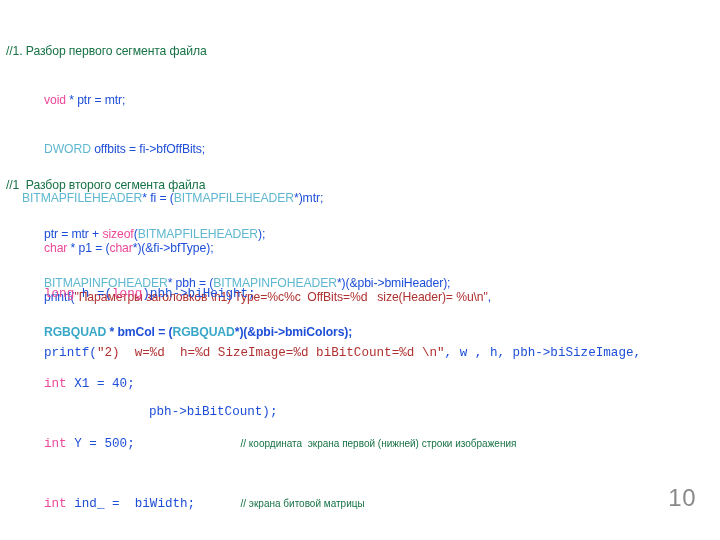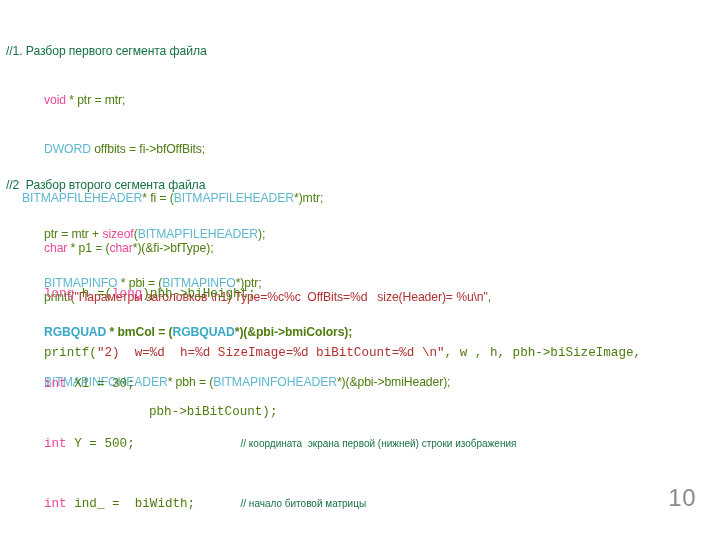--- a/index.html
+++ b/index.html
@@ -41,21 +41,21 @@
     letter-spacing: 0px;
   }
   .line { white-space: pre; }
 
   
   .c-comment { color: #177245; }
   .c-keyword { color: #ec4899; }
   .c-type    { color: #5fb8d0; }
   .c-type-b  { color: #39a8c8; font-weight: bold; }
   .c-string  { color: #b03030; }
-  .c-plain   { color: #4d7c0f; }
+  .c-plain   { color: #1d4ed8; }
   .c-bold    { font-weight: bold; }
 
   
   #block-seg1        { left: 6px;  top: 10px; }
   #block-seg2        { left: 6px;  top: 144px; }
   #block-dims        { left: 44px; top: 246px; }
   #block-vars        { left: 44px; top: 336px; }
 
   .indent-1 { padding-left: 38px; }
   .indent-2 { padding-left: 16px; }
@@ -88,37 +88,36 @@
   <div class="code-block prop" id="block-seg1">
     <div class="line c-comment">//1. Разбор первого сегмента файла</div>
     <div class="line indent-1"><span class="c-keyword">void</span><span class="c-plain"> * ptr = mtr;</span></div>
     <div class="line indent-1"><span class="c-type">DWORD</span><span class="c-plain"> offbits = fi-&gt;bfOffBits;</span></div>
     <div class="line indent-2"><span class="c-type">BITMAPFILEHEADER</span><span class="c-plain">* fi = (</span><span class="c-type">BITMAPFILEHEADER</span><span class="c-plain">*)mtr;</span></div>
     <div class="line indent-1"><span class="c-keyword">char</span><span class="c-plain"> * p1 = (</span><span class="c-keyword">char</span><span class="c-plain">*)(&amp;fi-&gt;bfType);</span></div>
     <div class="line indent-4"><span class="c-plain">printf(</span><span class="c-string">"Параметры заголовков \n1) Type=%c%c  OffBits=%d   size(Header)= %u\n"</span><span class="c-plain">,</span></div>
   </div>
 
   <div class="code-block prop" id="block-seg2">
-    <div class="line c-comment">//2  Разбор второго сегмента файла</div>
+    <div class="line c-comment">//1  Разбор второго сегмента файла</div>
     <div class="line indent-1"><span class="c-plain">ptr = mtr + </span><span class="c-keyword">sizeof</span><span class="c-plain">(</span><span class="c-type">BITMAPFILEHEADER</span><span class="c-plain">);</span></div>
-    <div class="line indent-1"><span class="c-type">BITMAPINFO</span><span class="c-plain"> * pbi = (</span><span class="c-type">BITMAPINFO</span><span class="c-plain">*)ptr;</span></div>
+    <div class="line indent-1"><span class="c-type">BITMAPINFOHEADER</span><span class="c-plain">* pbh = (</span><span class="c-type">BITMAPINFOHEADER</span><span class="c-plain">*)(&amp;pbi-&gt;bmiHeader);</span></div>
     <div class="line indent-1"><span class="c-type-b">RGBQUAD</span><span class="c-plain c-bold"> * bmCol = (</span><span class="c-type-b">RGBQUAD</span><span class="c-plain c-bold">*)(&amp;pbi-&gt;bmiColors);</span></div>
-    <div class="line indent-1"><span class="c-type">BITMAPINFOHEADER</span><span class="c-plain">* pbh = (</span><span class="c-type">BITMAPINFOHEADER</span><span class="c-plain">*)(&amp;pbi-&gt;bmiHeader);</span></div>
   </div>
 
   <div class="code-block mono" id="block-dims">
     <div class="line"><span class="c-keyword">long</span><span class="c-plain"> h =(</span><span class="c-keyword">long</span><span class="c-plain">)pbh-&gt;biHeight;</span></div>
     <div class="line"><span class="c-plain">printf(</span><span class="c-string">"2)  w=%d  h=%d SizeImage=%d biBitCount=%d \n"</span><span class="c-plain">, w , h, pbh-&gt;biSizeImage,</span></div>
     <div class="line indent-5"><span class="c-plain">pbh-&gt;biBitCount);</span></div>
   </div>
 
   <div class="code-block mono" id="block-vars">
-    <div class="line"><span class="c-keyword">int</span><span class="c-plain"> X1 = 30;</span></div>
+    <div class="line"><span class="c-keyword">int</span><span class="c-plain"> X1 = 40;</span></div>
     <div class="line"><span class="c-keyword">int</span><span class="c-plain"> Y = 500;</span><span>              </span><span class="cmt-inline">// координата  экрана первой (нижней) строки изображения</span></div>
-    <div class="line"><span class="c-keyword">int</span><span class="c-plain"> ind_ =  biWidth;</span><span>      </span><span class="cmt-inline">// начало битовой матрицы</span></div>
+    <div class="line"><span class="c-keyword">int</span><span class="c-plain"> ind_ =  biWidth;</span><span>      </span><span class="cmt-inline">// экрана битовой матрицы</span></div>
     
     
     
     
   </div>
 
   <div id="page-number">10</div>
 
 </div>
 

